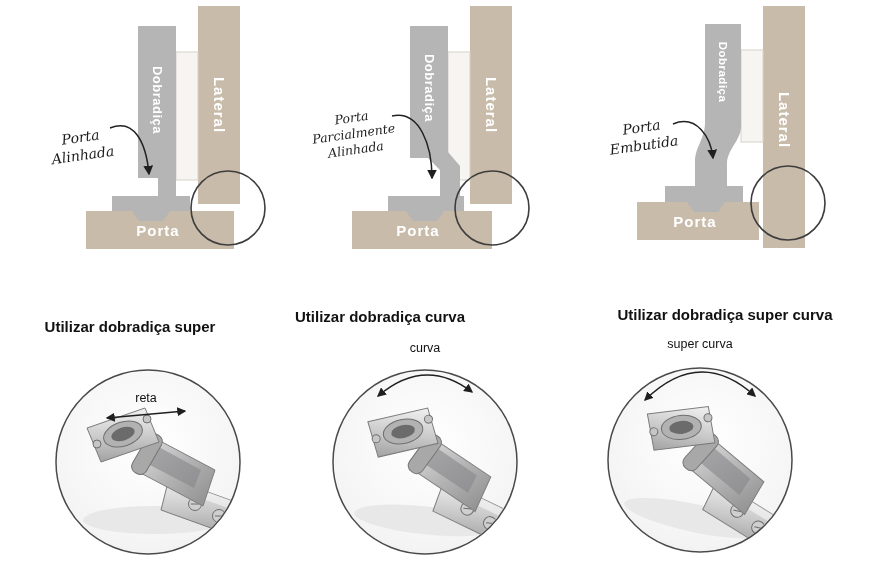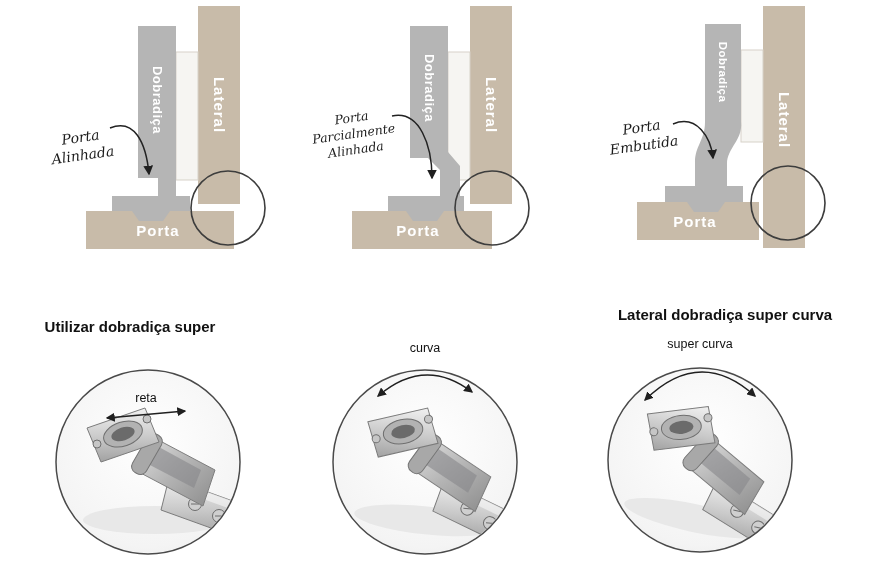--- a/index.html
+++ b/index.html
@@ -123,21 +123,22 @@
     <text class="panel-label" x="110" y="227" text-anchor="middle">Porta</text>
     <circle class="zoom-ring" cx="203" cy="203" r="37"></circle>
     <g transform="rotate(-8 58 138)">
       <text class="hand" x="58" y="132" text-anchor="middle">Porta</text>
       <text class="hand" x="58" y="150" text-anchor="middle">Embutida</text>
     </g>
     <path class="ann-arrow" d="M 88,124 C 112,114 126,138 128,158" marker-end="url(#arrE)"></path>
   </svg>
 
   <div class="caption" style="left:20px;top:318px;width:220px">Utilizar dobradiça super</div>
-  <div class="caption" style="left:598px;top:306px;width:254px">Lateral dobradiça super curva</div>
+  <div class="caption" style="left:268px;top:308px;width:224px">Utilizar dobradiça curva</div>
+  <div class="caption" style="left:598px;top:306px;width:254px">Utilizar dobradiça super curva</div>
 
   <svg class="photo" style="left:43px;top:322px" width="210" height="240" viewBox="0 0 210 240">
     <g clip-path="url(#clipCircle)">
       <use href="#hinge-art" width="210" height="240"></use>
     </g>
     <circle class="photo-ring" cx="105" cy="140" r="92"></circle>
     <text class="photo-label" x="103" y="80" text-anchor="middle">reta</text>
     <line class="dim-arrow" x1="64" y1="96" x2="142" y2="89" marker-start="url(#arrE)" marker-end="url(#arrE)"></line>
   </svg>
 

